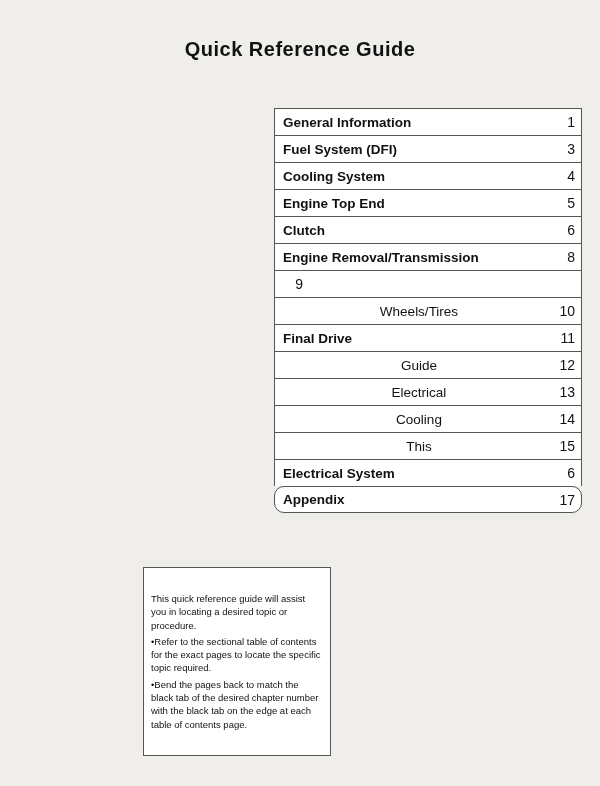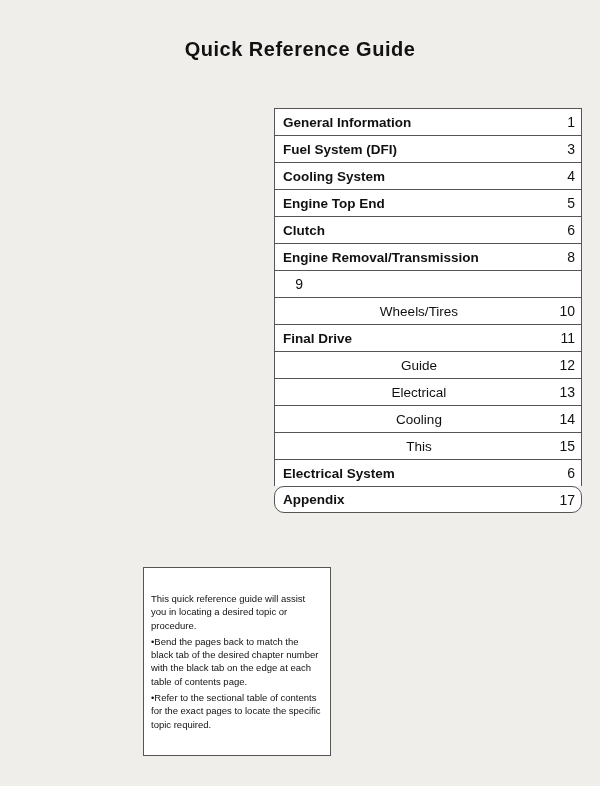--- a/index.html
+++ b/index.html
@@ -167,17 +167,17 @@
         <span class="toc-number">6</span>
       </div>
       <div class="toc-row bold-row">
         <span class="toc-label">Appendix</span>
         <span class="toc-number">17</span>
       </div>
     </div>
 
   <div class="note-box">
     <p>This quick reference guide will assist you in locating a desired topic or procedure.</p>
+    <p>•Refer to the sectional table of contents for the exact pages to locate the specific topic required.</p>
     <p>•Bend the pages back to match the black tab of the desired chapter number with the black tab on the edge at each table of contents page.</p>
-    <p>•Refer to the sectional table of contents for the exact pages to locate the specific topic required.</p>
   </div>
 
 </div>
 
 </body></html>

